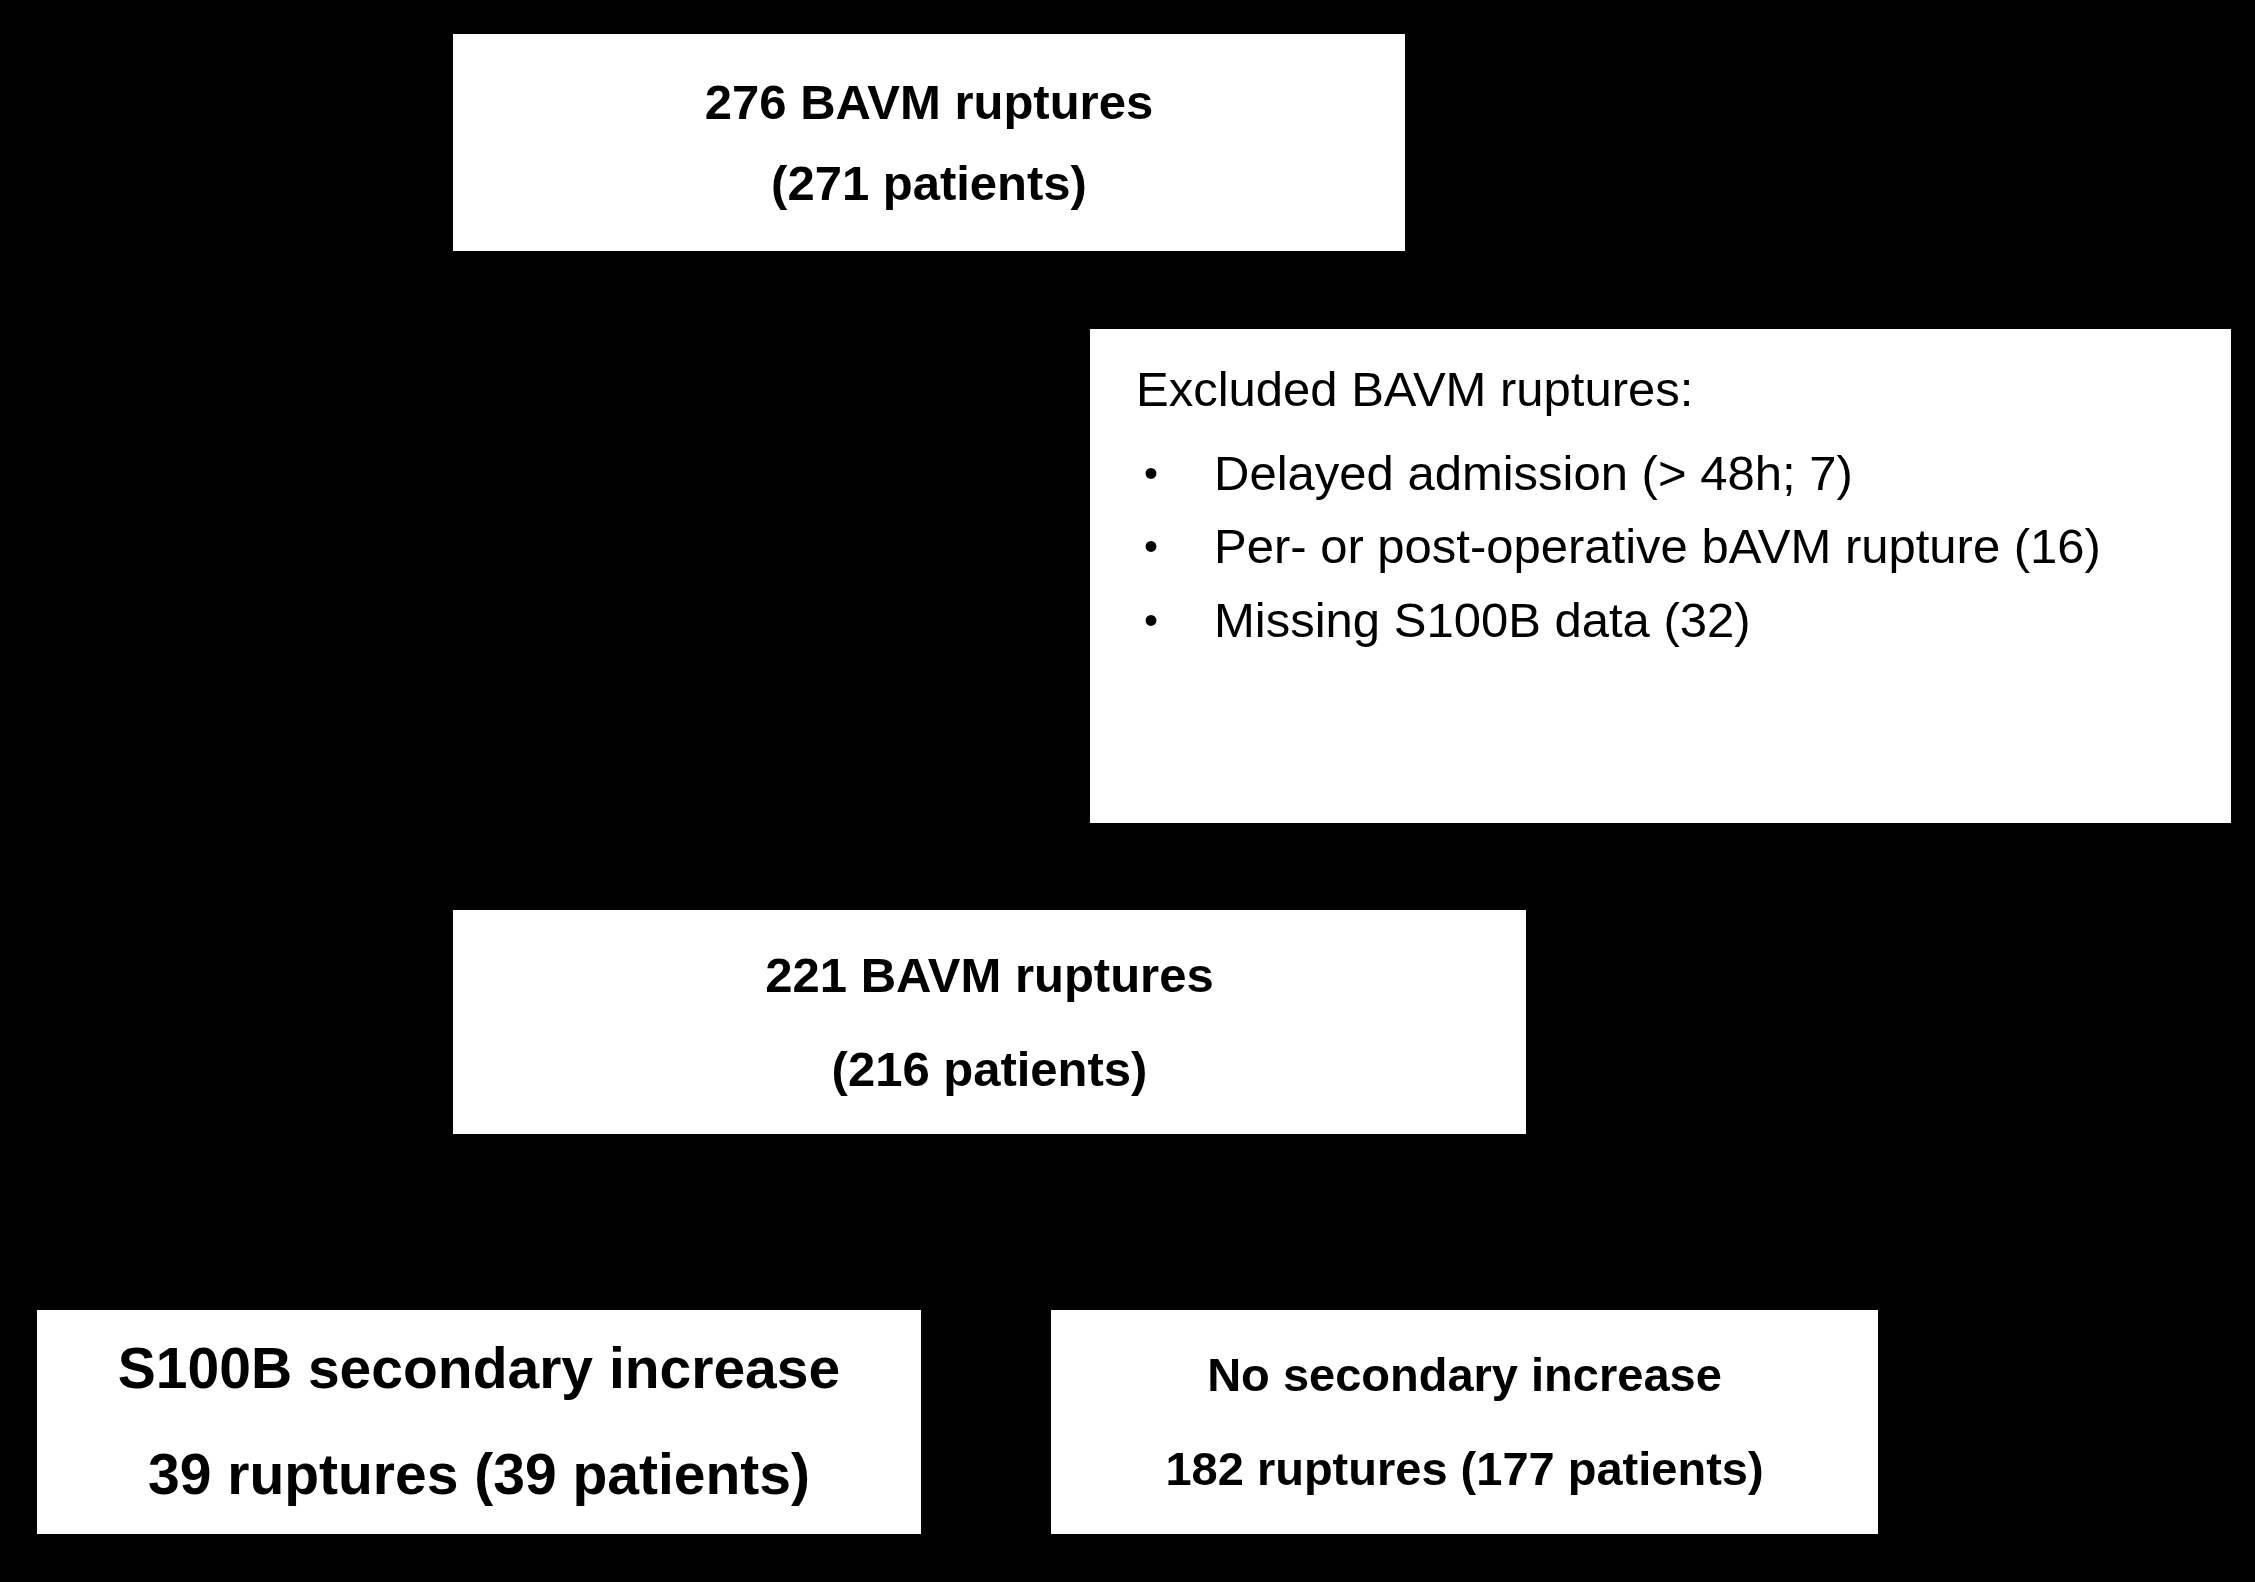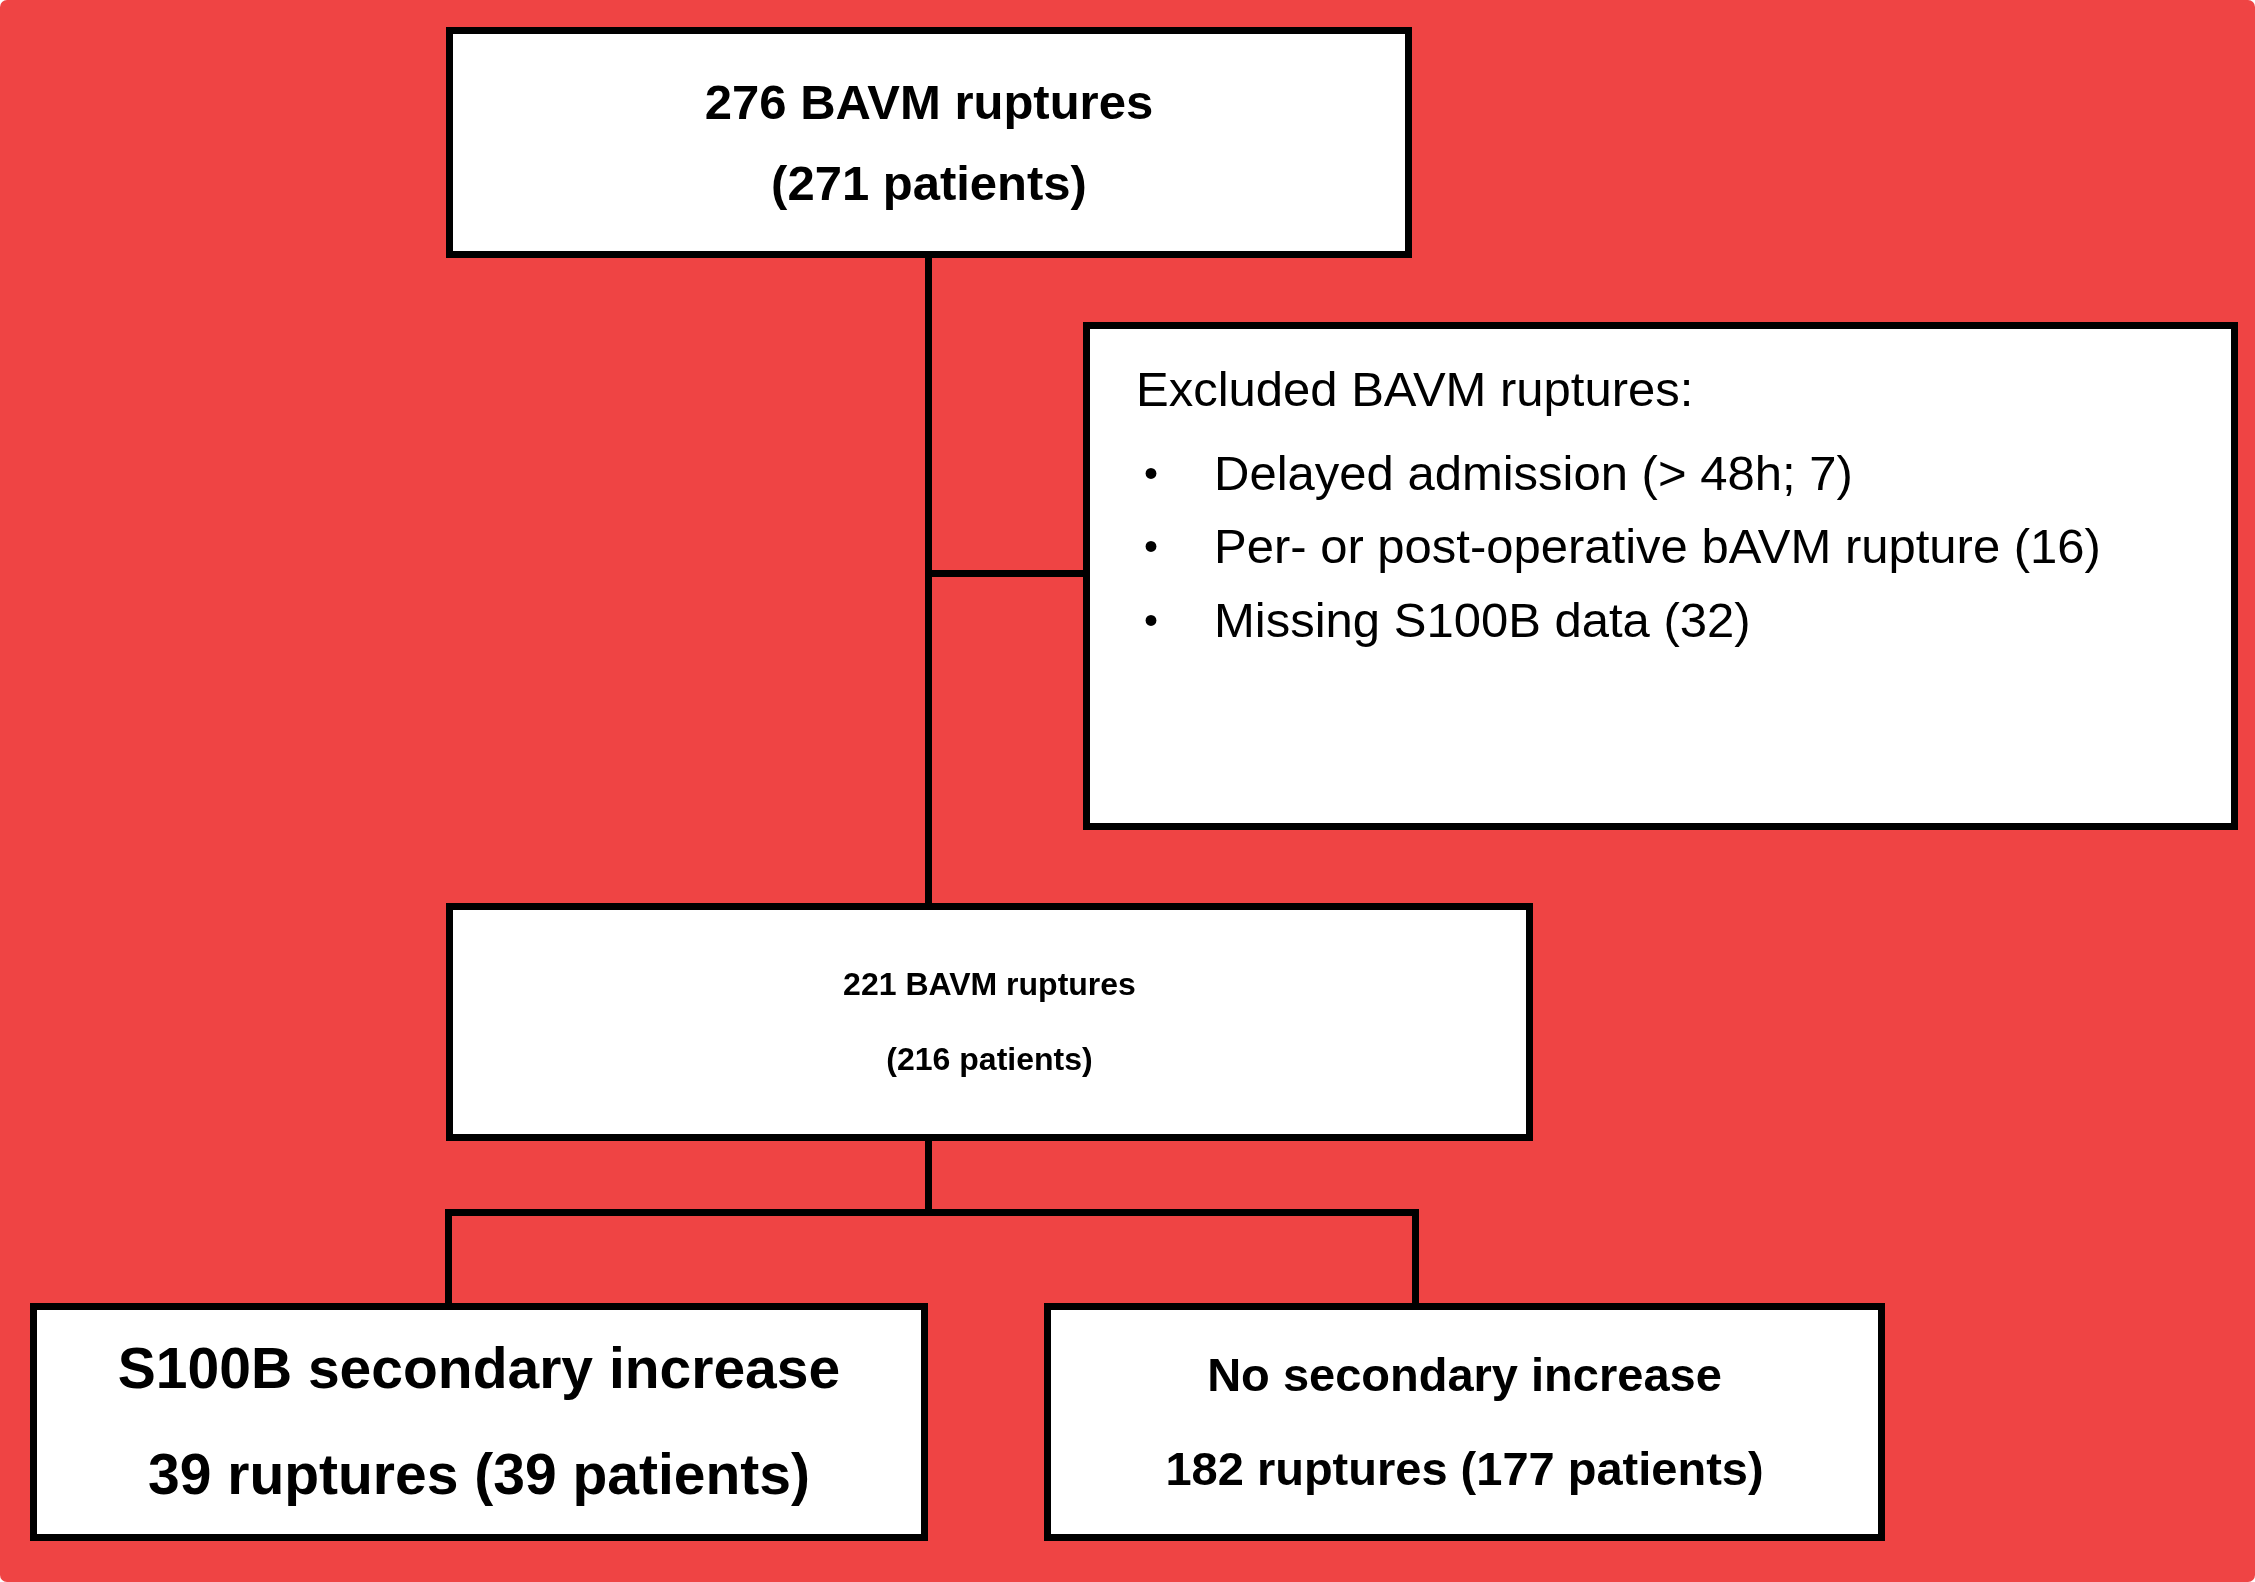--- a/index.html
+++ b/index.html
@@ -7,23 +7,22 @@
     padding: 0;
     background: #ffffff;
   }
   body {
     font-family: "Liberation Sans", sans-serif;
   }
   #canvas {
     position: relative;
     width: 2255px;
     height: 1582px;
-    background: #ef4444;
+    background: #000000;
     overflow: hidden;
-    border-radius: 7px;
   }
   .node {
     position: absolute;
     box-sizing: border-box;
     border: 7px solid #000000;
     background: #ffffff;
     display: flex;
     flex-direction: column;
     justify-content: center;
     align-items: center;
@@ -82,21 +81,21 @@
     font-size: 40px;
     line-height: 1.5;
   }
 
   
   #node-included {
     left: 446px;
     top: 903px;
     width: 1087px;
     height: 238px;
-    font-size: 32px;
+    font-size: 49px;
     font-weight: bold;
     line-height: 1.15;
   }
   #node-included .line + .line { margin-top: 38px; }
 
   
   #node-increase {
     left: 30px;
     top: 1303px;
     width: 898px;

